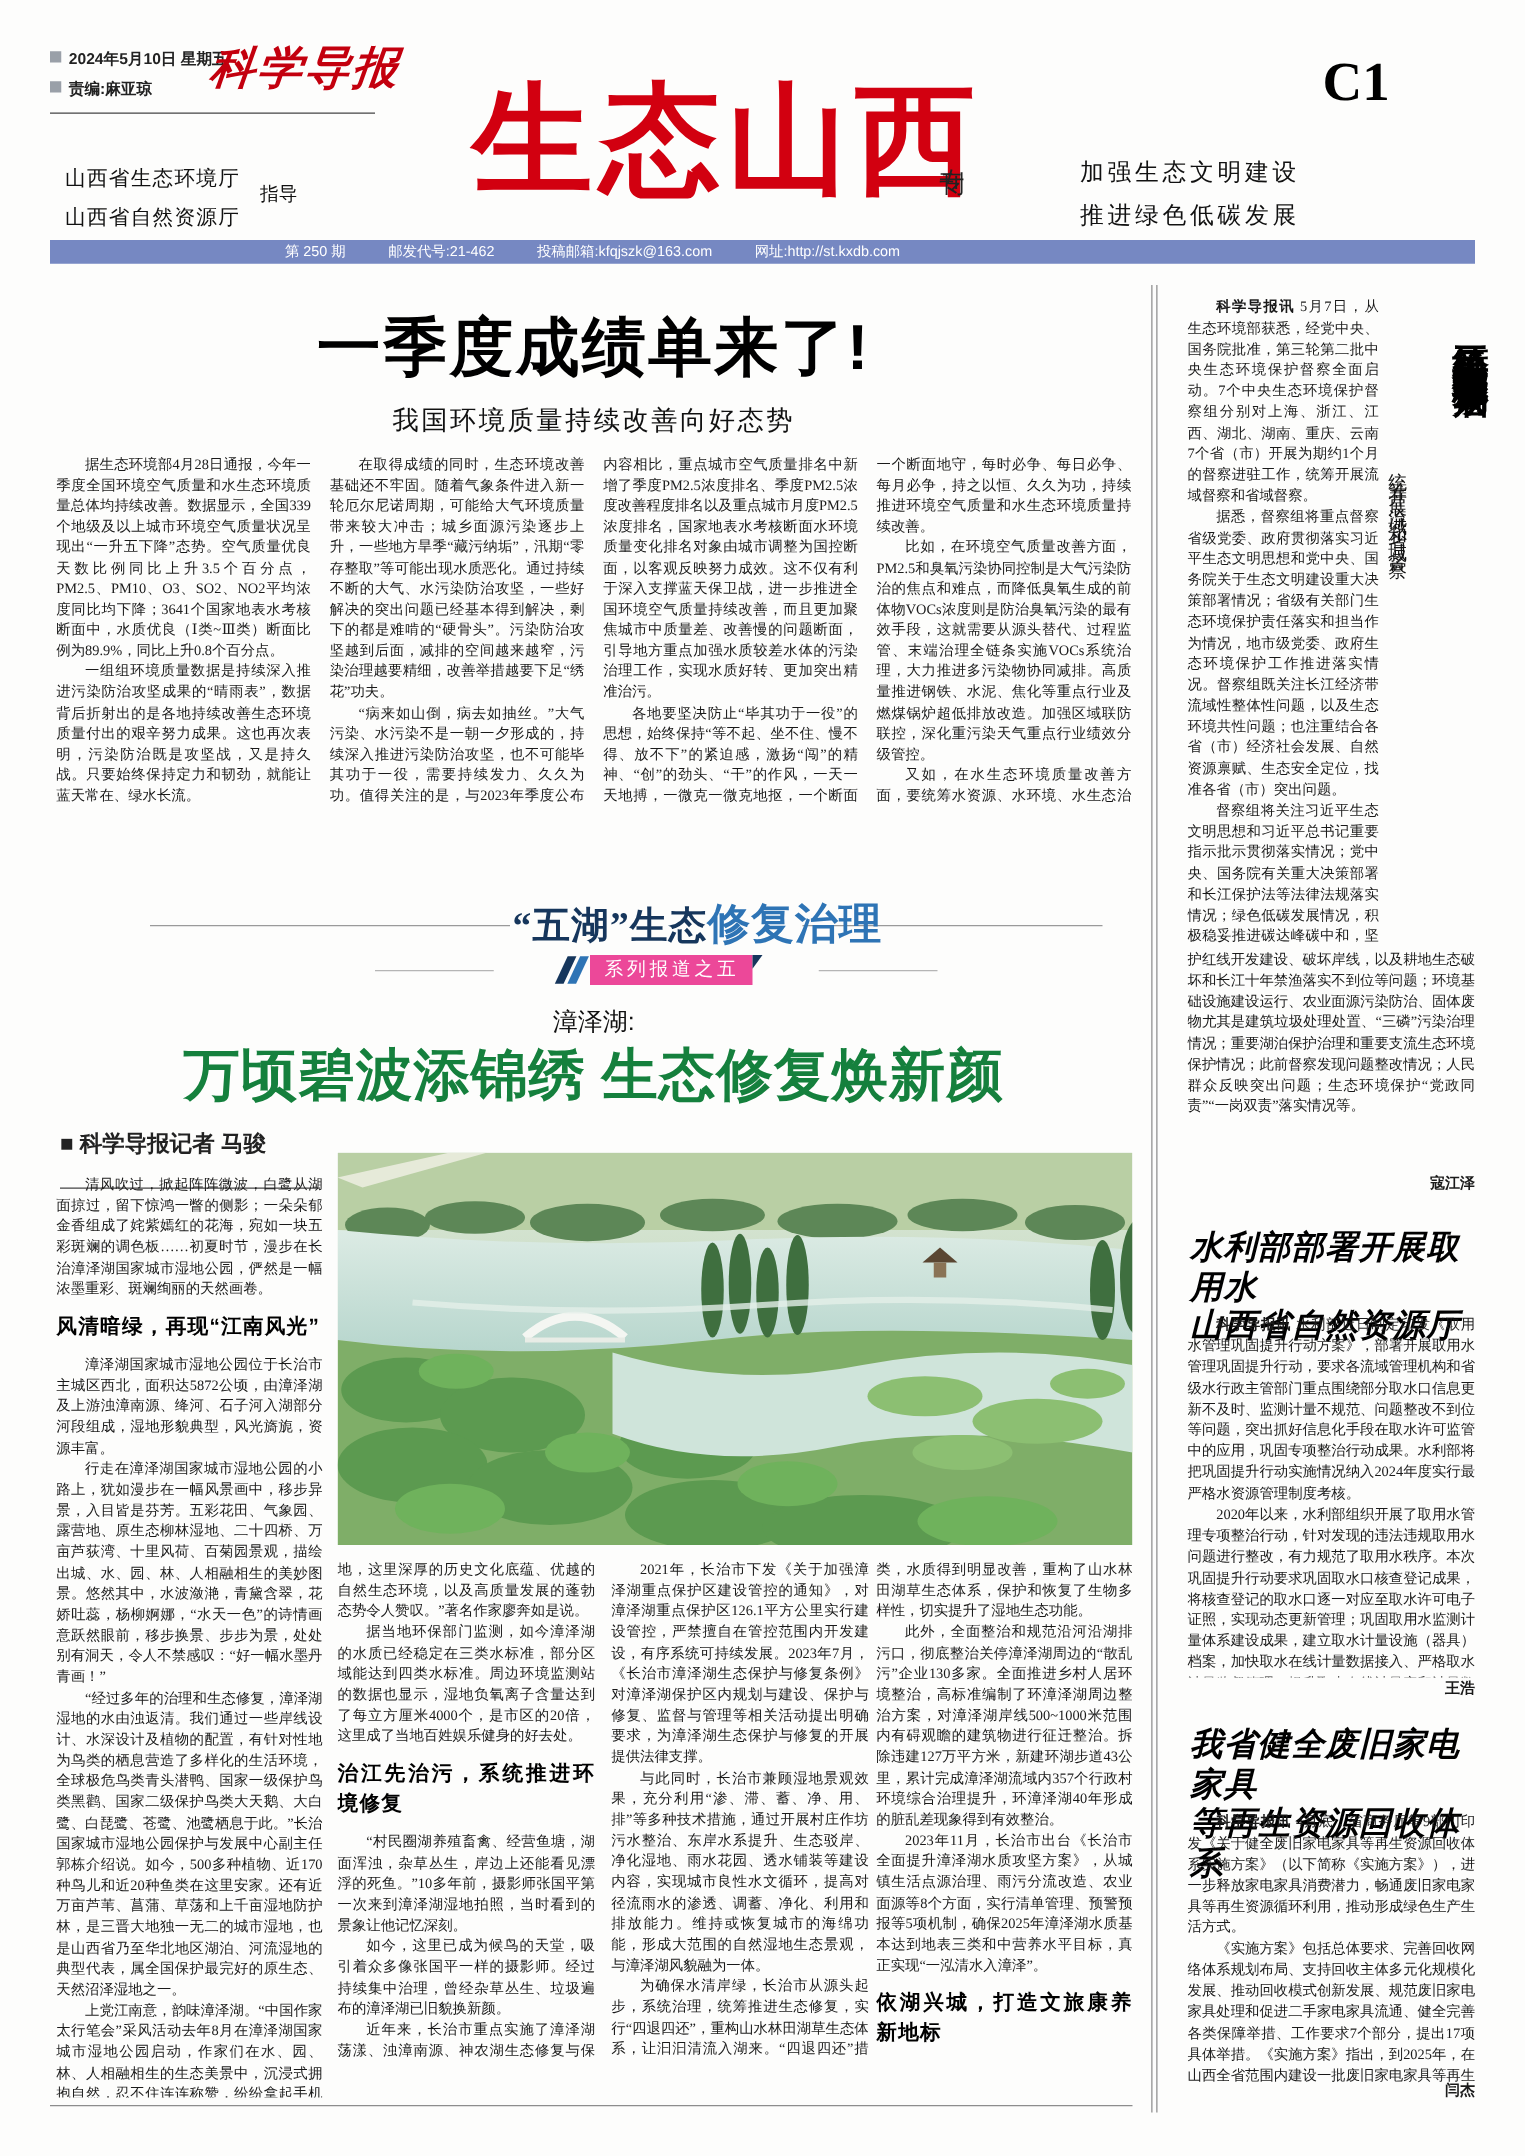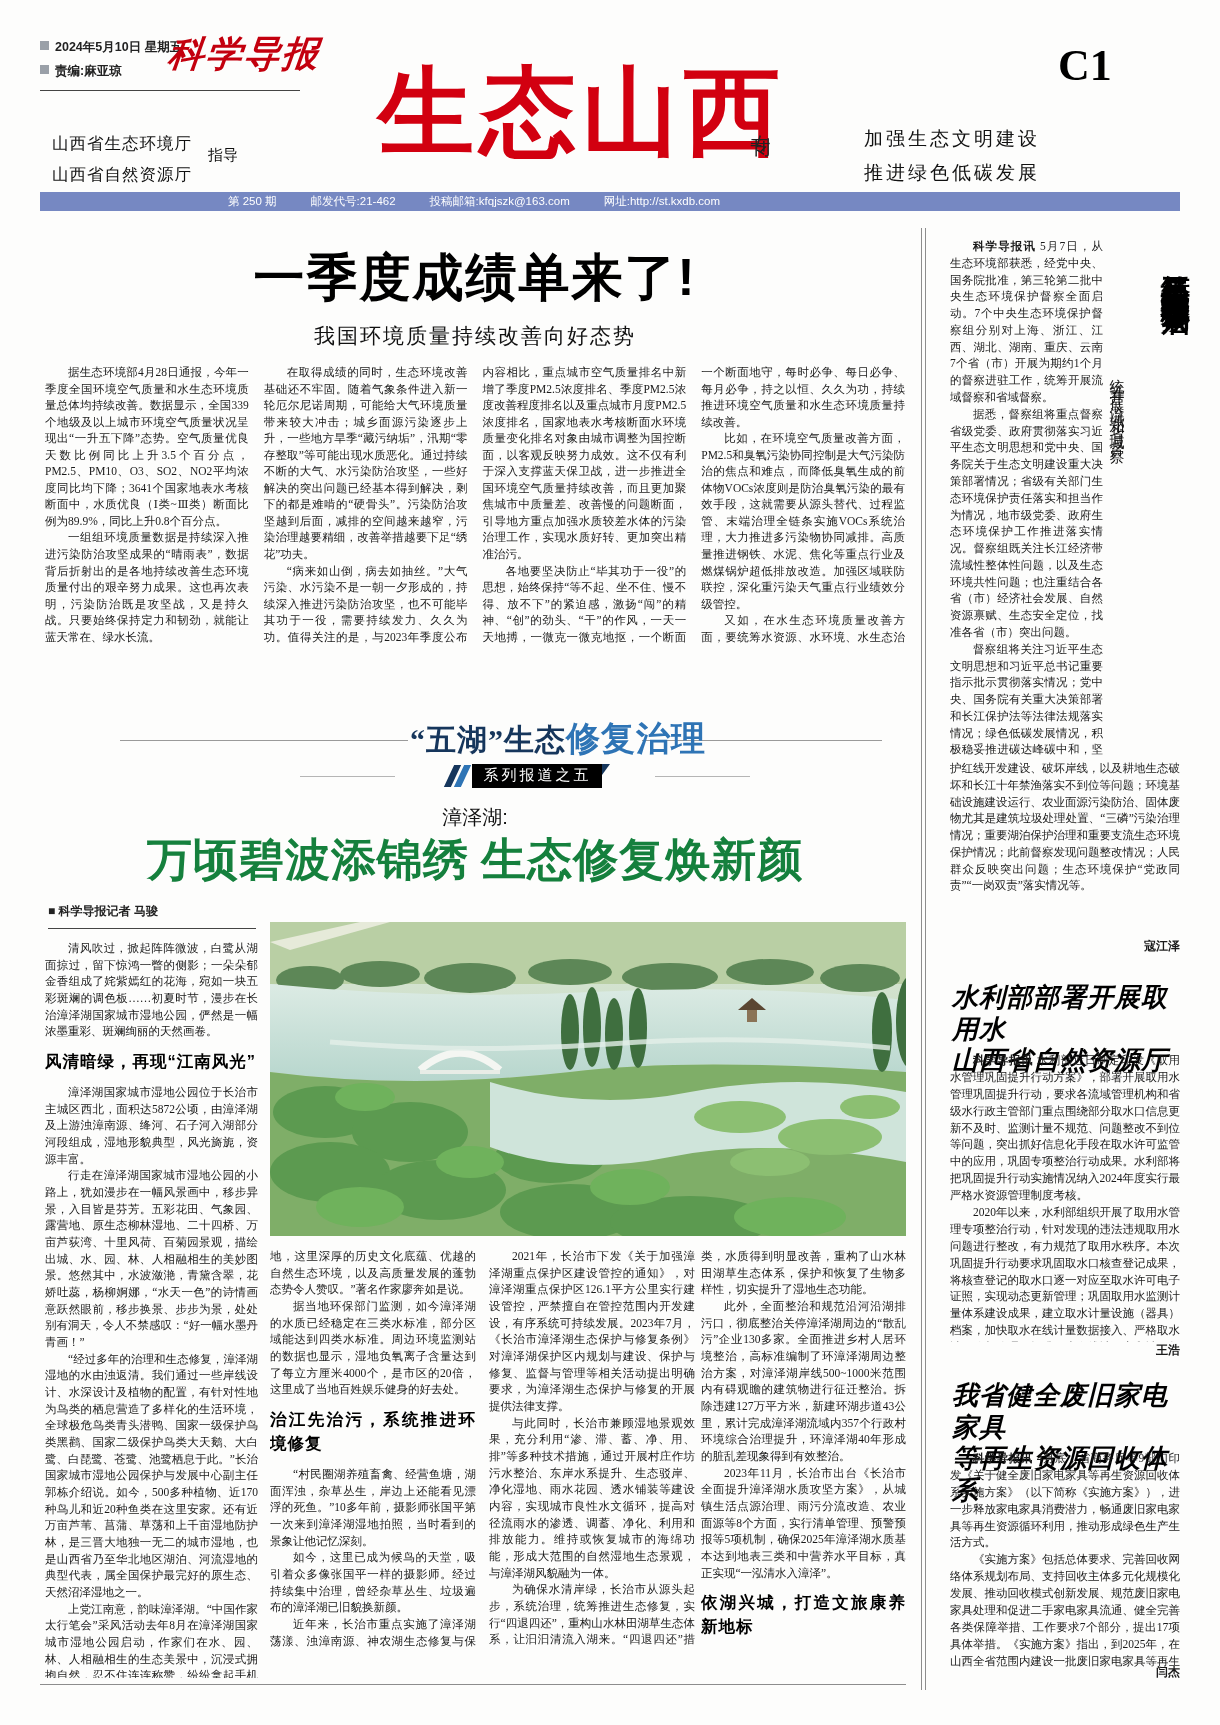--- a/index.html
+++ b/index.html
@@ -56,33 +56,33 @@
   
   .badge-line{height:1px;background:#9a9a9a;}
   .bl-l{left:120px;top:740px;width:288px;}
   .bl-r{left:642px;top:740px;width:240px;}
   .badge-main{left:410px;top:716px;width:230px;text-align:center;white-space:nowrap;}
   .badge-dark{font-family:"Liberation Serif",serif;font-weight:900;font-size:30px;color:#16365c;letter-spacing:1px;}
   .badge-blue{font-family:"Liberation Serif",serif;font-weight:900;font-size:34px;color:#2e74b5;letter-spacing:1px;}
   .badge-row2{left:400px;top:764px;width:250px;display:flex;align-items:center;justify-content:center;}
   .slash{width:7px;height:22px;background:#16365c;transform:skewX(-25deg);margin-right:3px;}
   .slash.s2{background:#2e74b5;margin-right:6px;}
-  .series-box{background:#000000;color:#fff;font-family:"Liberation Sans",sans-serif;font-size:15px;
+  .series-box{background:#ec4899;color:#fff;font-family:"Liberation Sans",sans-serif;font-size:15px;
               letter-spacing:3px;padding:2px 10px 3px 12px;position:relative;}
   .series-box:after{content:"";position:absolute;right:-8px;top:0;border-top:11px solid #16365c;
                     border-bottom:11px solid transparent;border-right:8px solid transparent;}
   .badge-row2-line{position:absolute;top:776px;height:1px;background:#b5b5b5;}
   .brl-l{left:300px;width:95px;}
   .brl-r{left:655px;width:95px;}
   
   .kicker{left:45px;top:804px;width:860px;text-align:center;font-family:"Liberation Sans",sans-serif;font-size:20px;color:#111;}
   .f-headline{left:45px;top:830px;width:860px;text-align:center;font-family:"Liberation Serif",serif;
               font-weight:900;font-size:45px;letter-spacing:1px;color:#15803d;}
-  .f-byline{left:48px;top:903px;width:208px;font-family:"Liberation Sans",sans-serif;font-size:12px;font-weight:bold;
-            border-bottom:1px solid #444;padding-bottom:8px;color:#222;}
+  .f-byline{left:48px;top:903px;width:208px;font-family:"Liberation Sans",sans-serif;font-size:18px;font-weight:bold;
+            border-bottom:1px solid #444;padding-bottom:23px;color:#222;}
   .photo{left:270px;top:922px;width:636px;height:314px;overflow:hidden;}
   .fcol{font-size:11.5px;line-height:1.45;text-align:justify;overflow:hidden;}
   .f-c1{left:45px;top:940px;width:213px;height:738px;}
   .f-c2{left:270px;top:1248px;width:206px;height:400px;}
   .f-c3{left:489px;top:1248px;width:206px;height:400px;}
   .f-c4{left:701px;top:1248px;width:205px;height:400px;}
   .f-sub{font-family:"Liberation Sans",sans-serif;font-weight:900;font-size:16.5px;margin:10px 0;letter-spacing:1px;color:#000;text-indent:0;}
   .bottomline{left:40px;top:1684px;width:866px;height:1px;background:#8d8d8d;}
 </style>
 </head>

